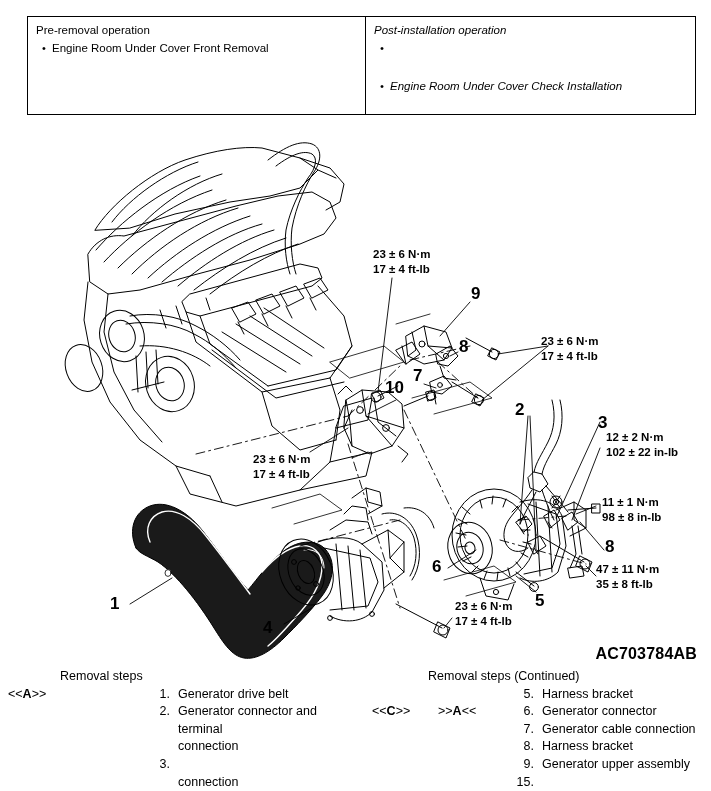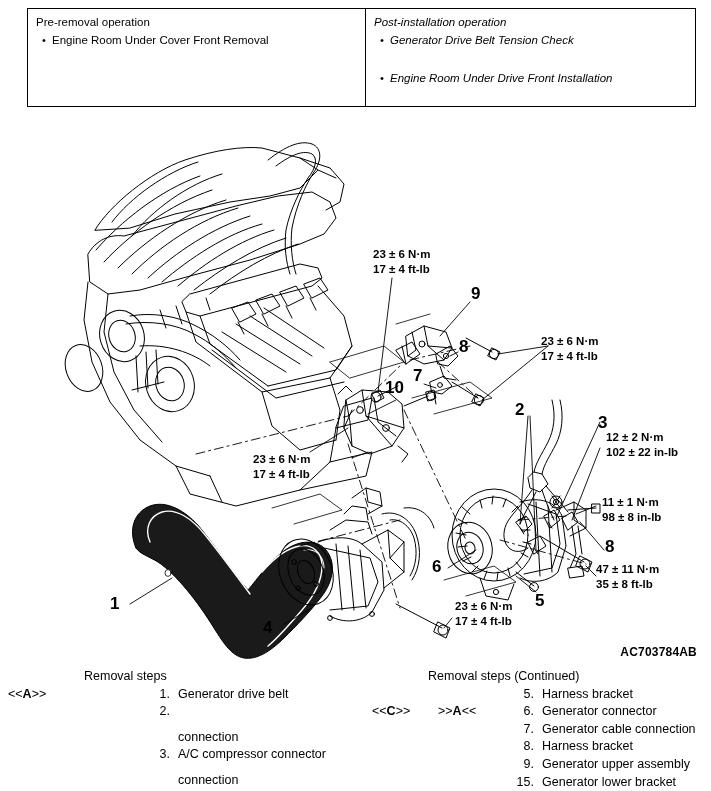--- a/index.html
+++ b/index.html
@@ -13,21 +13,21 @@
     position: relative;
     font-family: "Liberation Sans", sans-serif;
     color: #000000;
     overflow: hidden;
   }
 
   
   #ops-table {
     position: absolute;
     left: 27px;
-    top: 8px;
+    top: 16px;
     width: 669px;
     height: 99px;
     border: 1.5px solid #000;
     box-sizing: border-box;
     display: flex;
   }
   .ops-col {
     box-sizing: border-box;
     padding: 6px 8px 0 8px;
     height: 100%;
@@ -61,21 +61,21 @@
     width: 711px;
     height: 550px;
   }
   #illustration svg { display: block; }
 
   
   #figure-code {
     position: absolute;
     right: 14px;
     top: 645px;
-    font-size: 12px;
+    font-size: 16px;
     font-weight: bold;
     letter-spacing: 0.2px;
   }
 
   
   #legend {
     position: absolute;
     left: 0;
     top: 668px;
     width: 711px;
@@ -89,21 +89,21 @@
   }
   .legend-col.left  { left: 0;   width: 360px; }
   .legend-col.right { left: 360px; width: 351px; }
 
   .legend-head {
     position: relative;
     font-weight: normal;
     margin-bottom: 0;
   }
   .legend-head span { display: inline-block; }
-  .lh-left  { margin-left: 84px; }
+  .lh-left  { margin-left: 60px; }
   .lh-right { margin-left: 68px; }
 
   .legend-row {
     position: relative;
     display: flex;
     align-items: flex-start;
     min-height: 17.6px;
   }
   .mark-slot {
     width: 148px;
@@ -123,44 +123,43 @@
 
   .num {
     width: 30px;
     flex: 0 0 30px;
     text-align: right;
     padding-right: 8px;
     box-sizing: border-box;
   }
   .legend-col.right .num { width: 34px; flex: 0 0 34px; }
   .txt { flex: 1 1 auto; }
-  .cont-line { padding-left: 0; margin-top: 8px; }
+  .cont-line { padding-left: 0; }
   .legend-row.cont .mark-slot,
   .legend-row.cont .num { visibility: hidden; }
 </style>
 </head>
 <body>
 
 <div id="ops-table">
   <div class="ops-col left">
     <div class="ops-title">Pre-removal operation</div>
     <div class="ops-item">
       <span class="ops-bullet">•</span>
       <span>Engine Room Under Cover Front Removal</span>
     </div>
   </div>
   <div class="ops-col right">
     <div class="ops-title">Post-installation operation</div>
     <div class="ops-item">
       <span class="ops-bullet">•</span>
-      <span>Generator Drive Belt Tension Check</span>
     </div>
     <div class="ops-item gap">
       <span class="ops-bullet">•</span>
-      <span>Engine Room Under Drive Front Installation</span>
+      <span>Engine Room Under Cover Check Installation</span>
     </div>
   </div>
 </div>
 
 <div id="illustration">
 <svg width="711" height="550" viewBox="0 0 711 550" xmlns="http://www.w3.org/2000/svg">
   <g fill="none" stroke="#000" stroke-width="1" stroke-linecap="round" stroke-linejoin="round">
 
     <g>
 
@@ -555,31 +554,31 @@
       <span class="mark-slot">
         <span class="mark mark-a">&lt;&lt;<b>A</b>&gt;&gt;</span>
       </span>
       <span class="num">1.</span>
       <span class="txt">Generator drive belt</span>
     </div>
 
     <div class="legend-row">
       <span class="mark-slot"></span>
       <span class="num">2.</span>
+      <span class="txt">Generator connector and terminal</span>
     </div>
     <div class="legend-row cont">
       <span class="mark-slot"></span>
       <span class="num">.</span>
       <span class="txt cont-line">connection</span>
     </div>
 
     <div class="legend-row">
       <span class="mark-slot"></span>
       <span class="num">3.</span>
-      <span class="txt">A/C compressor connector</span>
     </div>
     <div class="legend-row cont">
       <span class="mark-slot"></span>
       <span class="num">.</span>
       <span class="txt cont-line">connection</span>
     </div>
 
   </div>
 
   <div class="legend-col right">
@@ -616,16 +615,15 @@
 
     <div class="legend-row">
       <span class="mark-slot"></span>
       <span class="num">9.</span>
       <span class="txt">Generator upper assembly</span>
     </div>
 
     <div class="legend-row">
       <span class="mark-slot"></span>
       <span class="num">15.</span>
-      <span class="txt">Generator lower bracket</span>
     </div>
   </div>
 </div>
 
 </body></html>

